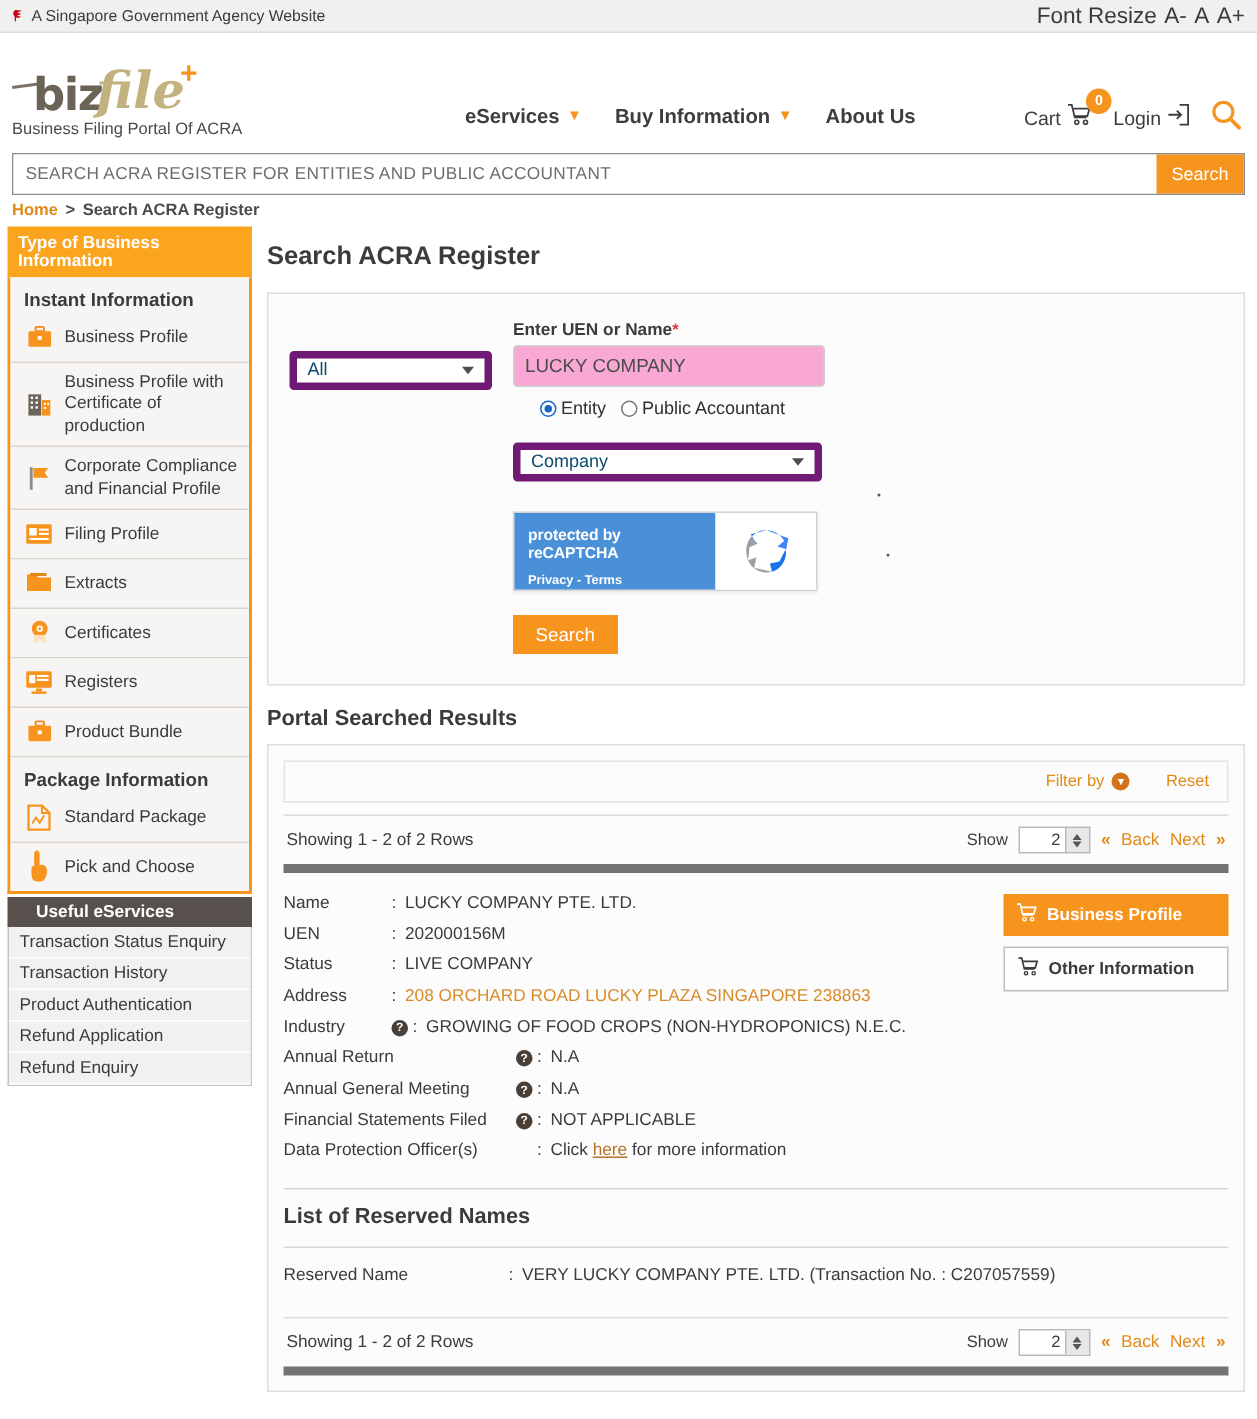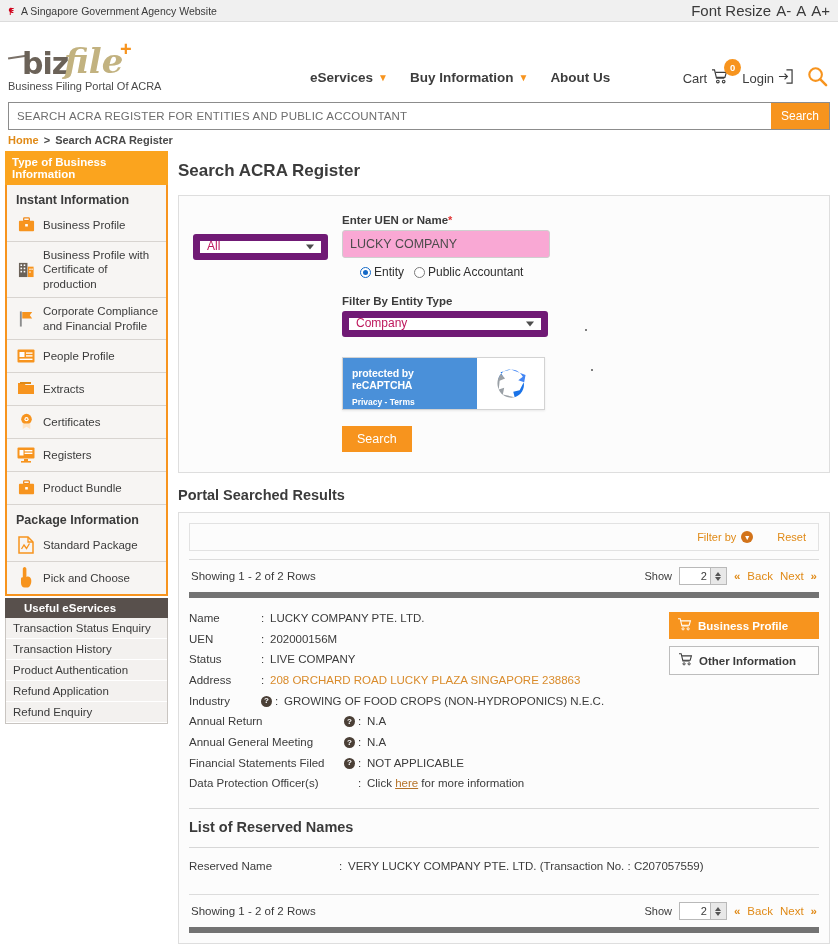--- a/index.html
+++ b/index.html
@@ -165,25 +165,25 @@
   }
   .card { border: 1px solid #dedede; background: #fcfcfc; }
 
   .form-card { padding: 18px 14px 20px 14px; display: flex; gap: 0; position: relative; }
   .col-type { width: 135px; padding-top: 20px; }
   .col-main { flex: 1; padding-left: 14px; }
   .lbl { font-size: 11.5px; font-weight: 700; color: #3b3b3b; margin-bottom: 4px; }
   .req { color: #e03131; font-size: 11px; }
   .sel {
     width: 100%; height: 26px;
-    border: 7px solid #701a75; border-radius: 3px;
-    background: #fff; color: #be185d;
+    border: 5px solid #701a75; border-radius: 3px;
+    background: #fff; color: #0c4a6e;
     font-family: "Liberation Sans", sans-serif; font-size: 12px;
     padding: 0 20px 0 7px;
-    position: relative; display: flex; align-items: flex-end;
+    position: relative; display: flex; align-items: flex-start;
     cursor: pointer;
   }
   .sel .caret {
     position: absolute; right: 7px; top: 50%; transform: translateY(-50%);
     width: 0; height: 0;
     border-left: 4px solid transparent; border-right: 4px solid transparent;
     border-top: 5px solid #4d4d4d;
   }
   .txtinput {
     width: 208px; height: 28px;
@@ -443,21 +443,21 @@
       <div class="sb-item">
         <span class="sb-ico">
           <svg width="18" height="14" viewBox="0 0 18 14">
               <rect x="0.5" y="0.5" width="17" height="13" rx="1" fill="#f7941e"></rect>
               <rect x="2.5" y="3" width="5" height="5" fill="#fff"></rect>
               <rect x="9" y="3.4" width="6.5" height="1.4" fill="#fff"></rect>
               <rect x="9" y="6.2" width="6.5" height="1.4" fill="#fff"></rect>
               <rect x="2.5" y="9.6" width="13" height="1.4" fill="#fff"></rect>
             </svg>
         </span>
-        <span>People Profile</span>
+        <span>Filing Profile</span>
       </div>
 
       <div class="sb-item">
         <span class="sb-ico">
           <svg width="18" height="15" viewBox="0 0 18 15">
               <path d="M1 2 H7 L8.6 4 H17 V13 H1 Z" fill="#f7941e"></path>
               <rect x="3" y="1" width="11" height="2" fill="#e08a17"></rect>
             </svg>
         </span>
         <span>Extracts</span>
@@ -554,21 +554,20 @@
             <span class="rdo on"></span>
             <span>Entity</span>
           </label>
           <label class="radio-opt">
             <span class="rdo"></span>
             <span>Public Accountant</span>
           </label>
         </div>
 
         <div class="filter-type">
-          <div class="lbl">Filter By Entity Type</div>
           <div class="sel sel-wide">
             <span>Company</span>
             <span class="caret"></span>
           </div>
         </div>
 
         <div class="recaptcha">
           <div class="rc-left">
             <div class="rc-t1">protected by reCAPTCHA</div>
             <div class="rc-t2">Privacy - Terms</div>

